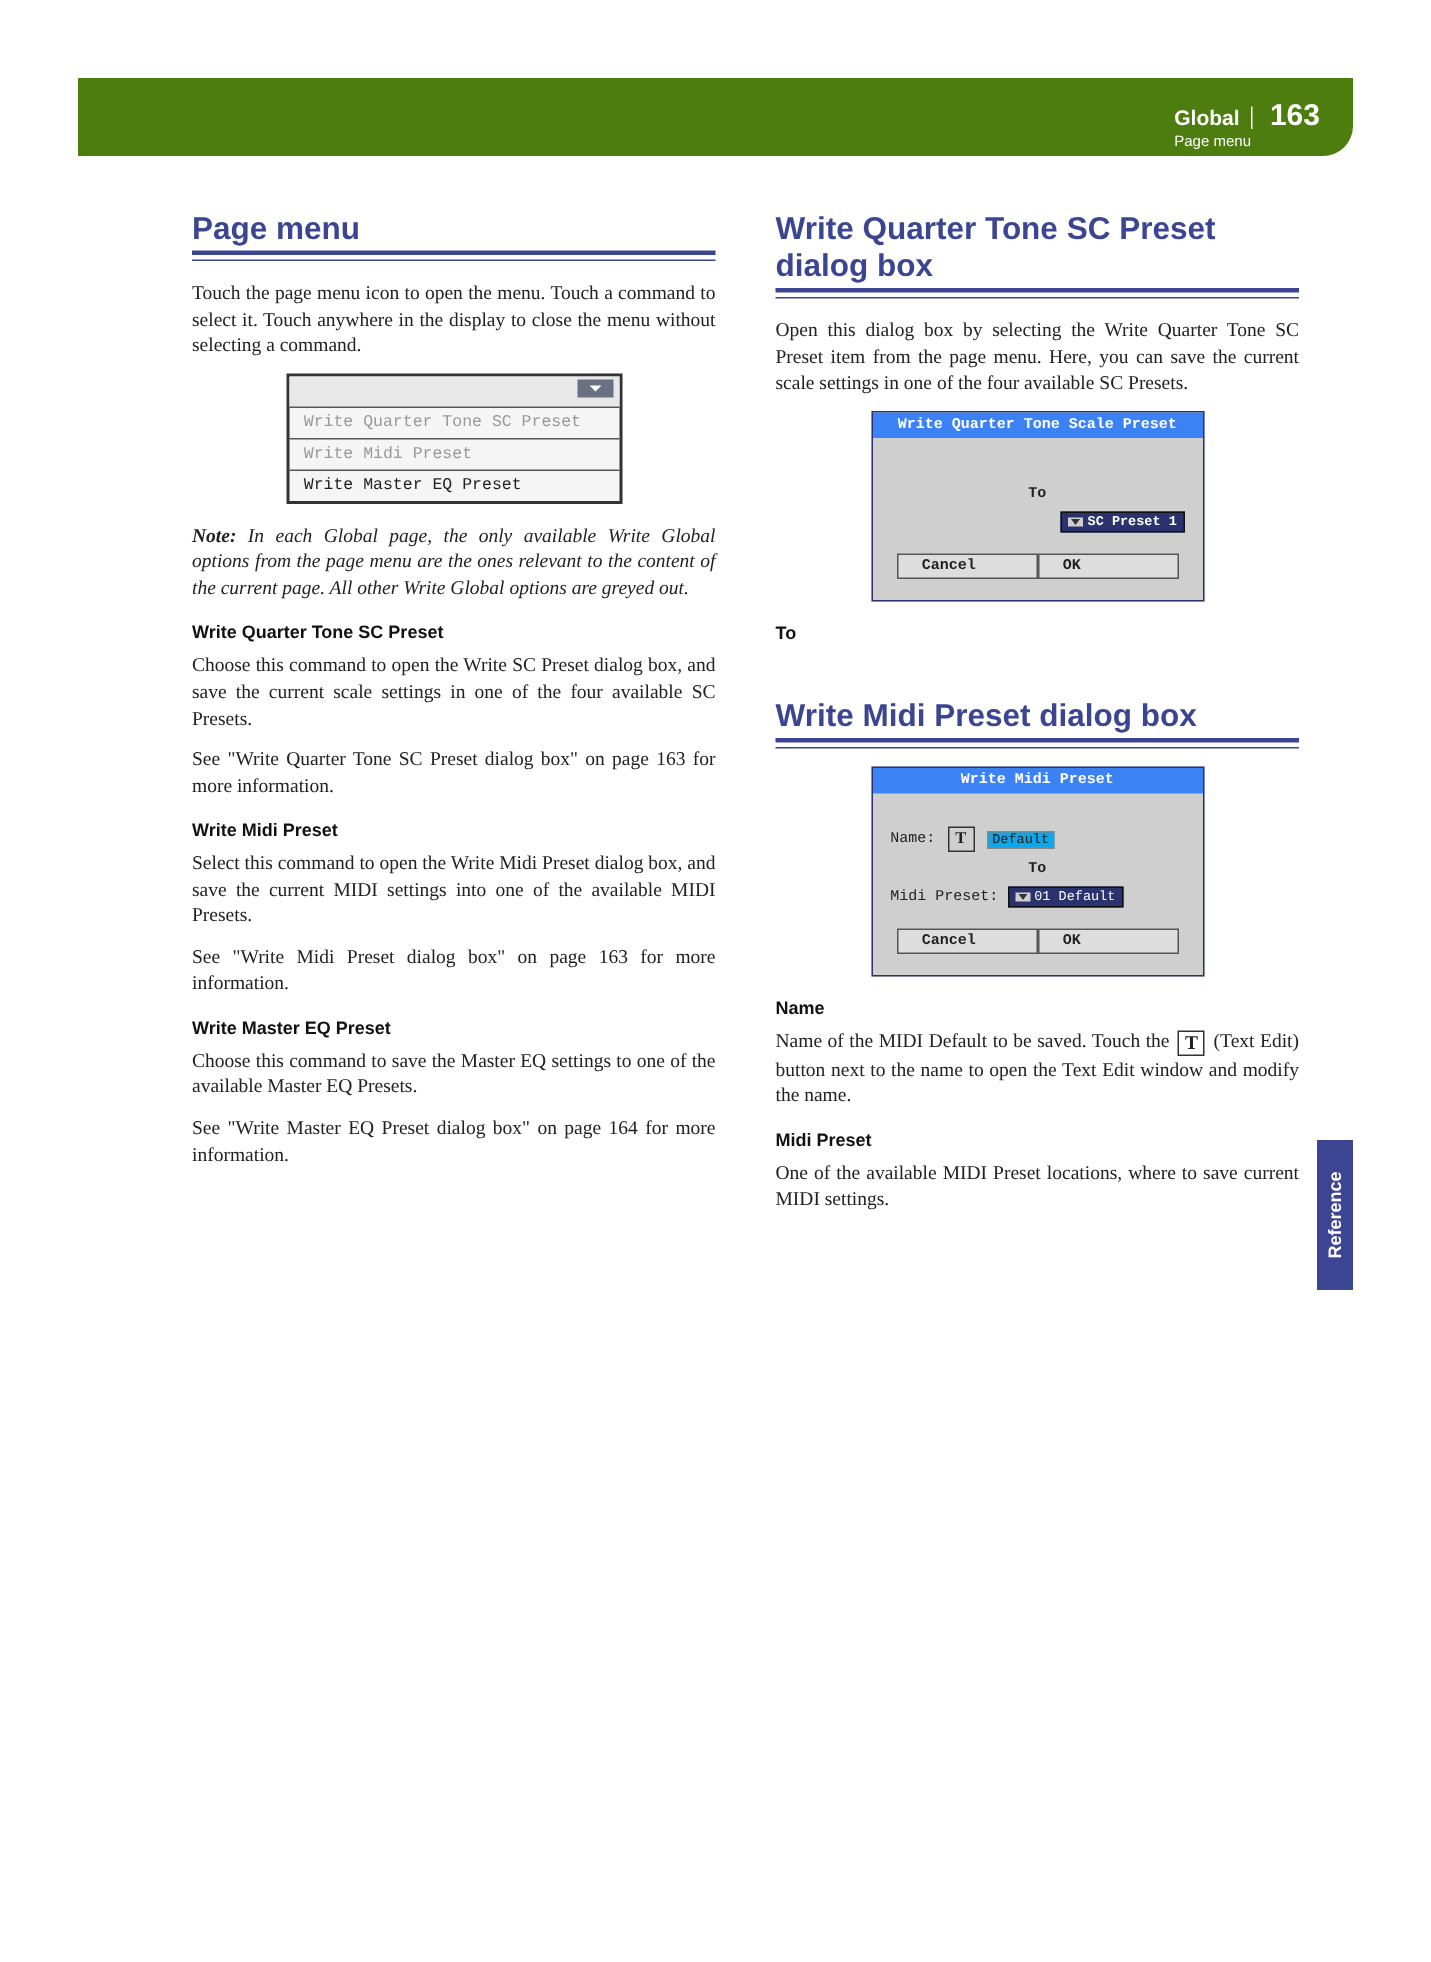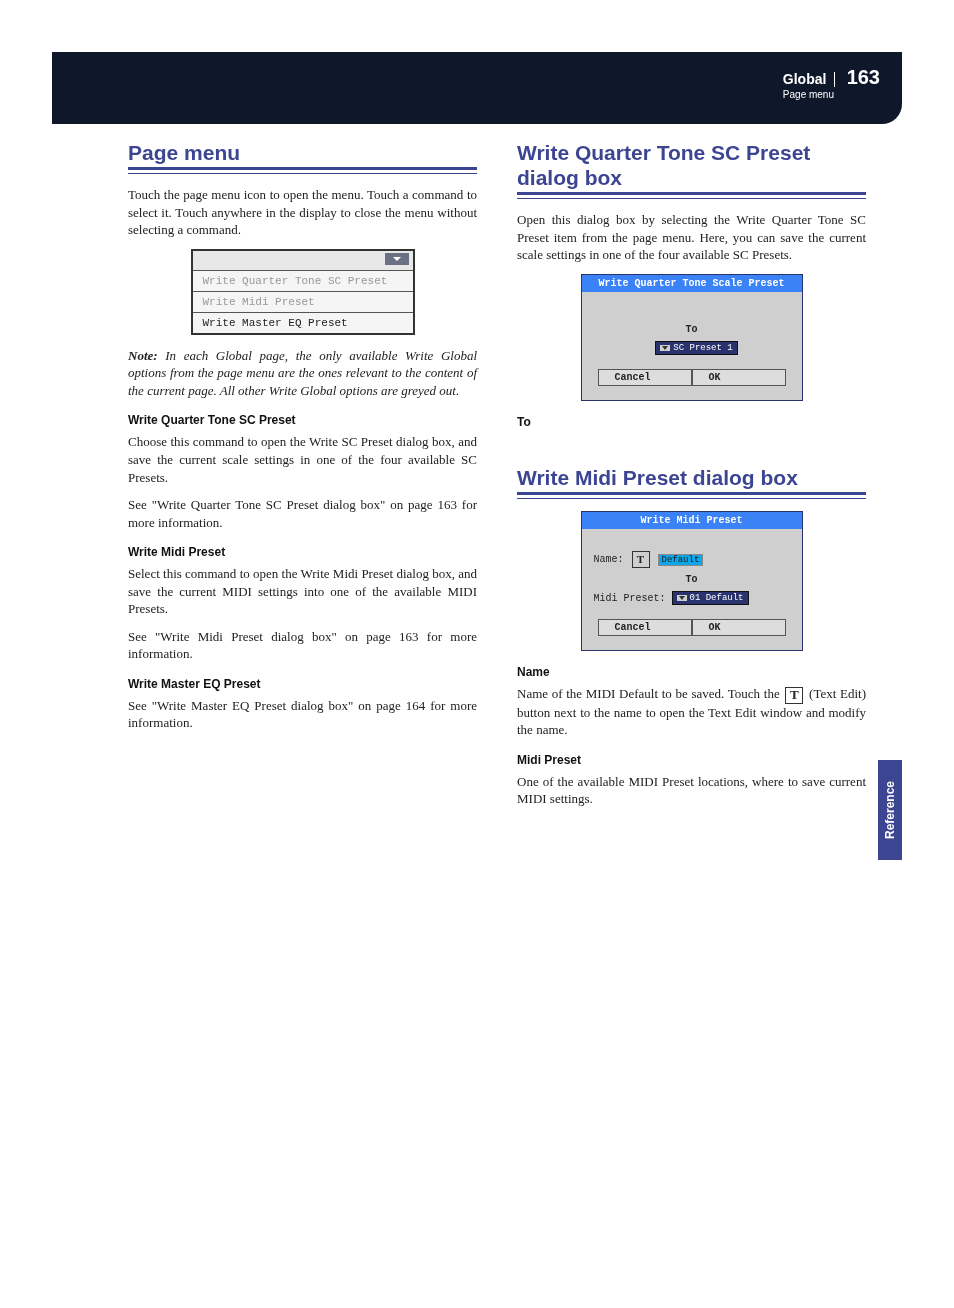--- a/index.html
+++ b/index.html
@@ -1,17 +1,17 @@
 <!DOCTYPE html>
 <html><head>
 <meta charset="utf-8">
 <style>
   body { margin:0; font-family: Georgia, 'Times New Roman', serif; font-size:13px; color:#222; background:#fff; }
   .page { width:954px; min-height:1308px; position:relative; padding:0; box-sizing:border-box; }
-  .header-bar { background:#0f172a; height:72px; position:absolute; top:52px; left:52px; right:52px; border-bottom-right-radius:20px; }
+  .header-bar { background:#4d7c0f; height:52px; position:absolute; top:52px; left:52px; right:52px; border-bottom-right-radius:20px; }
   .header-inner { position:absolute; right:22px; top:14px; color:#fff; text-align:right; }
   .hd-title { font-family: Arial, sans-serif; font-weight:bold; font-size:14px; display:inline-block; padding-right:8px; border-right:1px solid #fff; line-height:1.1;}
   .hd-page  { font-family: Arial, sans-serif; font-weight:bold; font-size:20px; display:inline-block; padding-left:8px; vertical-align:baseline;}
   .hd-sub   { font-family: Arial, sans-serif; font-size:10px; display:block; margin-top:0px; padding-right:46px;}
   .content { position:absolute; top:140px; left:128px; right:88px; display:flex; gap:40px; }
   .col { width:350px; }
   .col h1 { font-family:'Trebuchet MS', Arial, sans-serif; color:#3c4592; font-weight:bold; font-size:21px; margin:0 0 2px 0; line-height:1.2;}
   .hr-heavy { border:0; border-top:3px solid #3c4592; border-bottom:1px solid #3c4592; height:3px; margin:0 0 12px 0; }
   .col p { margin:0 0 10px 0; line-height:1.35; text-align:justify;}
   .subhead { font-family: Arial, sans-serif; font-weight:bold; font-size:12px; margin:14px 0 6px 0; color:#111;}
@@ -78,37 +78,38 @@
 
         <div class="subhead">Write Quarter Tone SC Preset</div>
         <p>Choose this command to open the Write SC Preset dialog box, and save the current scale settings in one of the four available SC Presets.</p>
         <p>See "Write Quarter Tone SC Preset dialog box" on page 163 for more information.</p>
 
         <div class="subhead">Write Midi Preset</div>
         <p>Select this command to open the Write Midi Preset dialog box, and save the current MIDI settings into one of the available MIDI Presets.</p>
         <p>See "Write Midi Preset dialog box" on page 163 for more information.</p>
 
         <div class="subhead">Write Master EQ Preset</div>
+        <p>Choose this command to save the Master EQ settings to one of the available Master EQ Presets.</p>
         <p>See "Write Master EQ Preset dialog box" on page 164 for more information.</p>
       </div>
     </div>
 
     <div class="col right">
 
       <div class="sec">
         <h1>Write Quarter Tone SC Preset dialog box</h1>
         <hr class="hr-heavy">
         <p>Open this dialog box by selecting the Write Quarter Tone SC Preset item from the page menu. Here, you can save the current scale settings in one of the four available SC Presets.</p>
 
         <div class="dlg">
           <div class="dlg-title">Write Quarter Tone Scale Preset</div>
           <div class="dlg-body">
             <div style="height:14px"></div>
             <div class="dlg-label">To</div>
-            <div class="dlg-row" style="justify-content:center; margin-left:10px;">
+            <div class="dlg-row" style="justify-content:flex-end; margin-left:10px;font-weight:bold;">
               <span class="dlg-dd">
                 <span class="caret-box">
                     <span class="caret"></span>
                   </span>
                 <span>SC Preset 1</span>
               </span>
             </div>
             <div class="dlg-btns">
               <div class="dlg-btn">Cancel</div>
               <div class="dlg-btn">OK</div>

